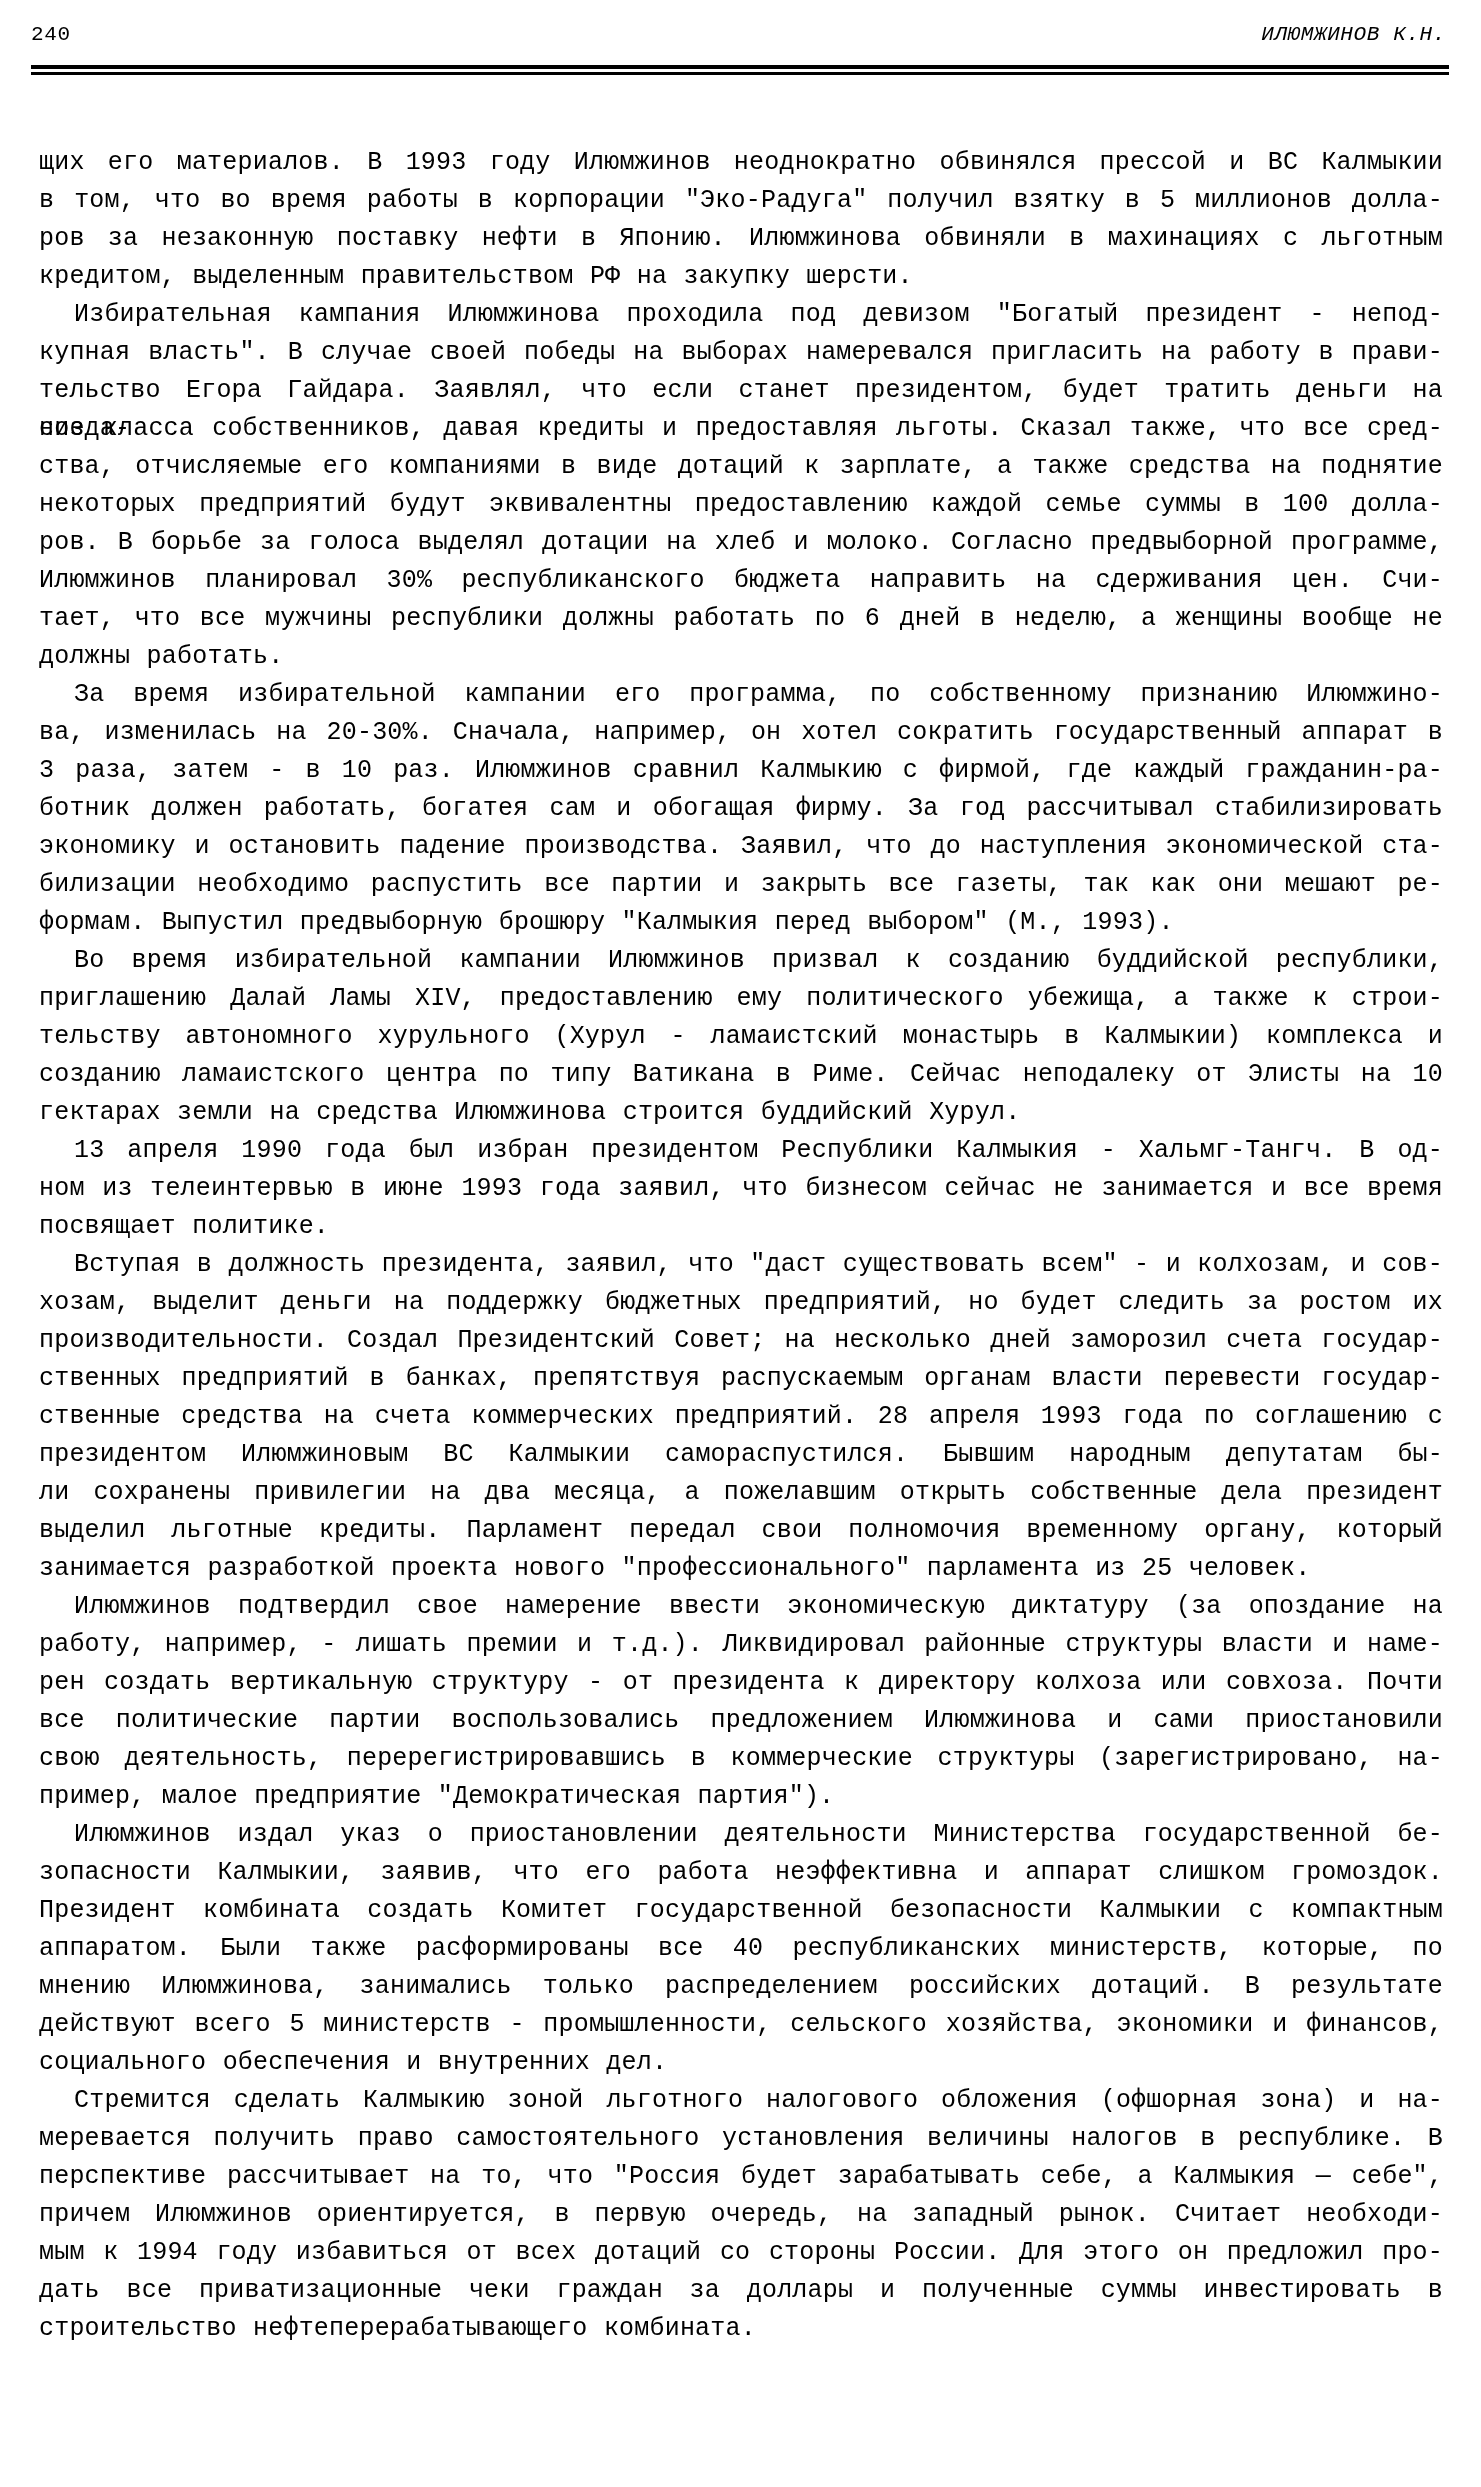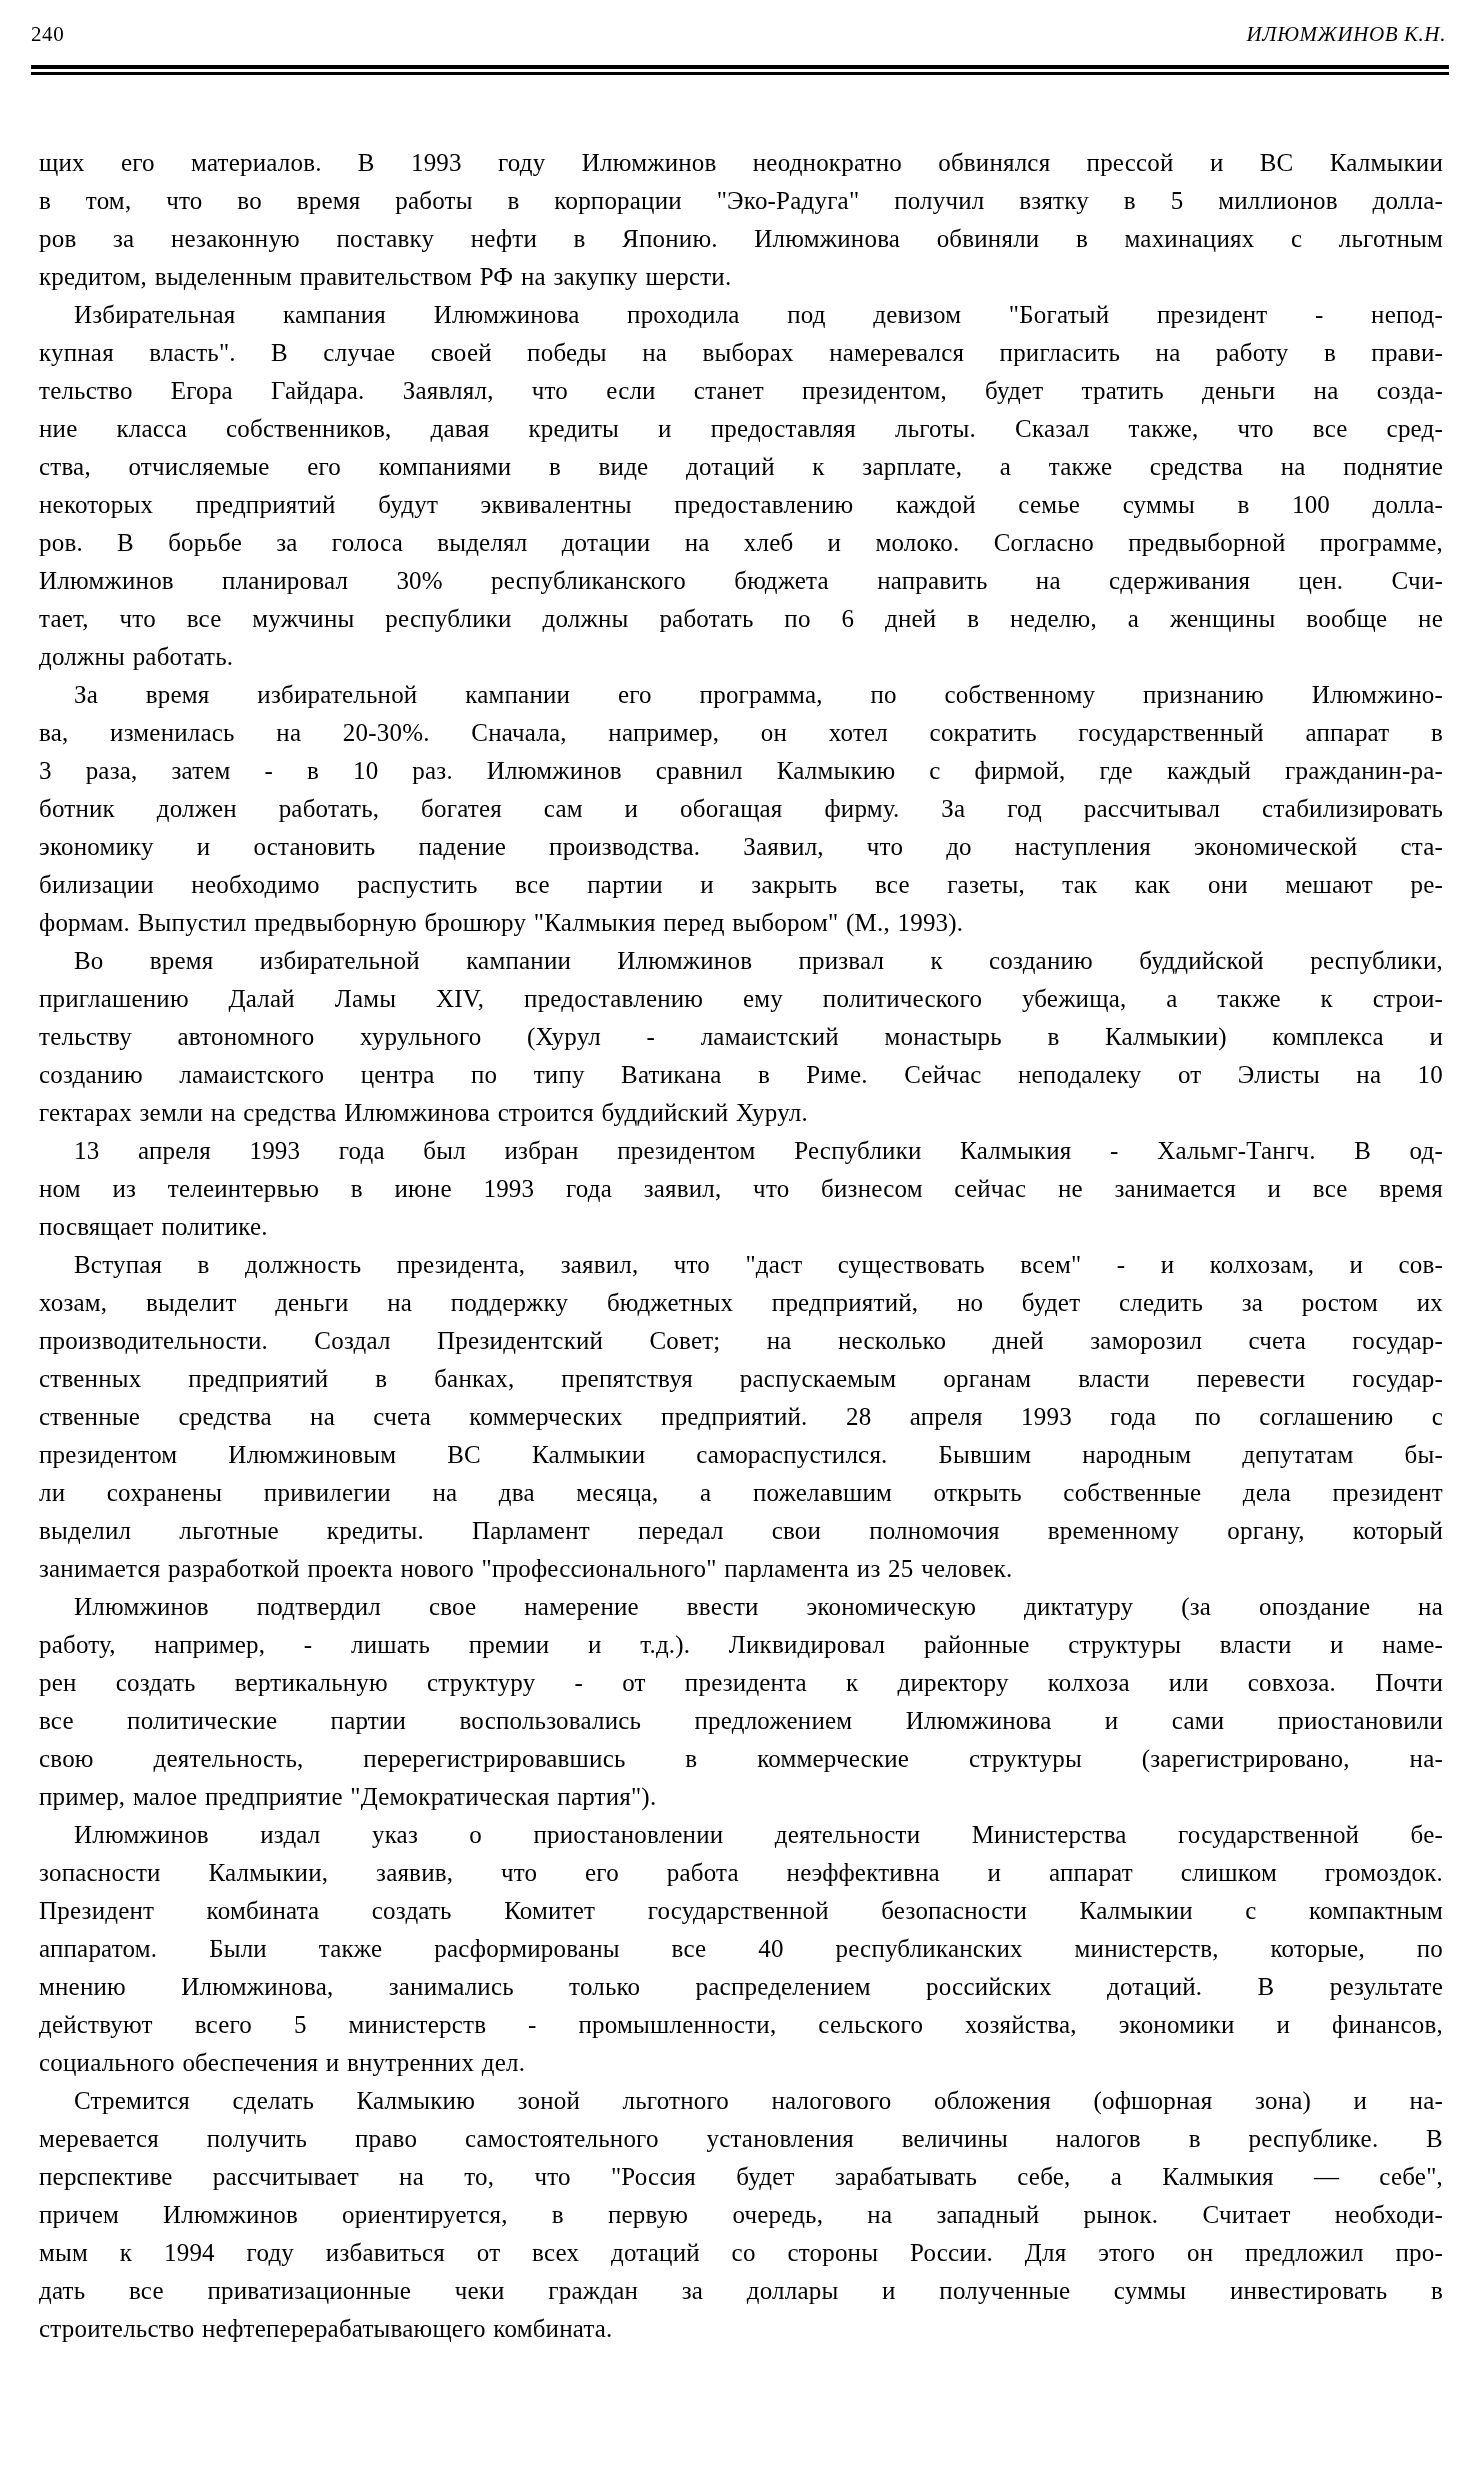--- a/index.html
+++ b/index.html
@@ -6,21 +6,21 @@
     margin: 0;
     padding: 0;
     background: #e8e8e8;
   }
   .page {
     position: relative;
     width: 1481px;
     height: 2487px;
     background: #ffffff;
     color: #000000;
-    font-family: Liberation Serif, serif;
+    font-family: Liberation Mono, monospace;
     overflow: hidden;
   }
   .header {
     position: absolute;
     top: 22px;
     left: 31px;
     right: 35px;
     display: flex;
     justify-content: space-between;
     align-items: baseline;
@@ -108,21 +108,21 @@
         <div class="line short">формам. Выпустил предвыборную брошюру "Калмыкия перед выбором" (М., 1993).</div>
       </div>
       <div class="paragraph">
         <div class="line indent">Во время избирательной кампании Илюмжинов призвал к созданию буддийской республики,</div>
         <div class="line">приглашению Далай Ламы XIV, предоставлению ему политического убежища, а также к строи-</div>
         <div class="line">тельству автономного хурульного (Хурул - ламаистский монастырь в Калмыкии) комплекса и</div>
         <div class="line">созданию ламаистского центра по типу Ватикана в Риме. Сейчас неподалеку от Элисты на 10</div>
         <div class="line short">гектарах земли на средства Илюмжинова строится буддийский Хурул.</div>
       </div>
       <div class="paragraph">
-        <div class="line indent">13 апреля 1993 года был избран президентом Республики Калмыкия - Хальмг-Тангч. В од-</div>
+        <div class="line indent">13 апреля 1990 года был избран президентом Республики Калмыкия - Хальмг-Тангч. В од-</div>
         <div class="line">ном из телеинтервью в июне 1993 года заявил, что бизнесом сейчас не занимается и все время</div>
         <div class="line short">посвящает политике.</div>
       </div>
       <div class="paragraph">
         <div class="line indent">Вступая в должность президента, заявил, что "даст существовать всем" - и колхозам, и сов-</div>
         <div class="line">хозам, выделит деньги на поддержку бюджетных предприятий, но будет следить за ростом их</div>
         <div class="line">производительности. Создал Президентский Совет; на несколько дней заморозил счета государ-</div>
         <div class="line">ственных предприятий в банках, препятствуя распускаемым органам власти перевести государ-</div>
         <div class="line">ственные средства на счета коммерческих предприятий. 28 апреля 1993 года по соглашению с</div>
         <div class="line">президентом Илюмжиновым ВС Калмыкии самораспустился. Бывшим народным депутатам бы-</div>

